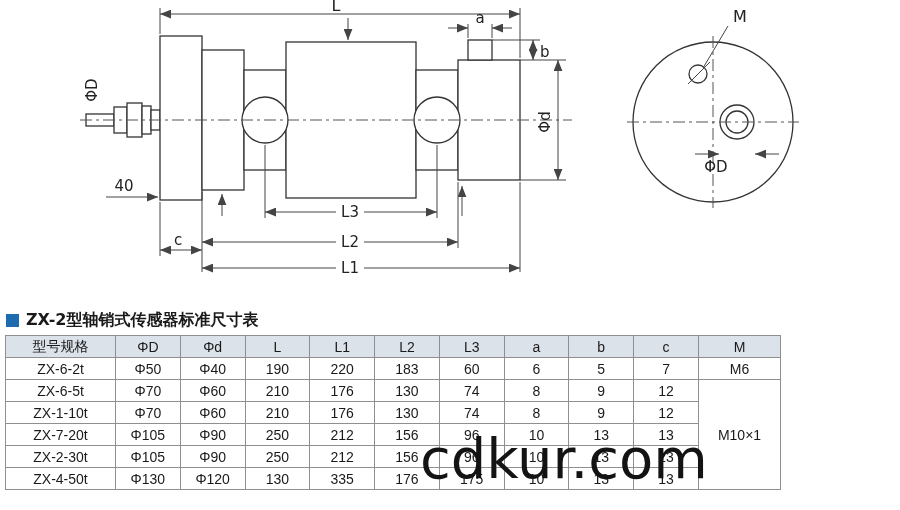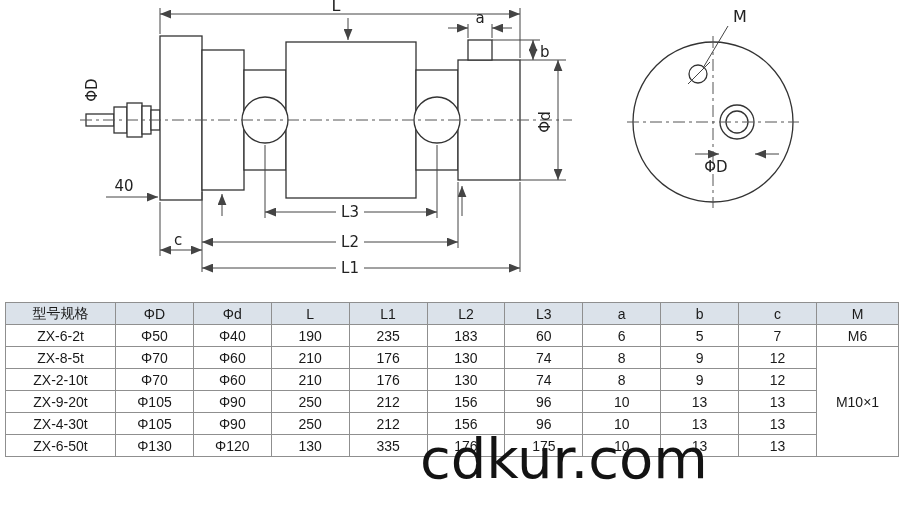--- a/index.html
+++ b/index.html
@@ -10,21 +10,21 @@
   .s  {fill:#ffffff;stroke:#333;stroke-width:1.3;}
   .cl {fill:none;stroke:#555;stroke-width:1;stroke-dasharray:12 4 3 4;}
   .d  {fill:none;stroke:#444;stroke-width:1;}
   .lbl{font:15px "DejaVu Sans",sans-serif;fill:#222;}
   .big{font-size:16px;}
   
   .tbl-title{display:flex;align-items:center;gap:7px;margin:8px 0 4px 6px;
              font:bold 16px "DejaVu Sans",sans-serif;color:#1a1a1a;}
   .bullet{width:13px;height:13px;background:#1e6bb0;flex:0 0 auto;}
   
-  table{border-collapse:collapse;width:894px;margin:0 5px;table-layout:fixed;
+  table{border-collapse:collapse;width:776px;margin:0 5px;table-layout:fixed;
         font:14px "Liberation Sans",sans-serif;color:#1a1a1a;}
   th,td{border:1px solid #8f8f8f;text-align:center;padding:1px 3px;height:19px;
         overflow:hidden;white-space:nowrap;}
   thead th{background:#dbe2ea;font-weight:normal;}
   col.c-model{width:110px;} col.c-m{width:82px;}
   
   .watermark{position:absolute;left:420px;top:426px;z-index:5;
              font:56px "DejaVu Sans",sans-serif;color:#131313;letter-spacing:0;}
 </style>
 </head>
@@ -141,20 +141,24 @@
       </g>
       <text class="lbl big" x="733" y="22" text-anchor="start">M</text>
       <g class="d">
         <line x1="695" y1="154" x2="719" y2="154" marker-end="url(#arr)"></line>
         <line x1="779" y1="154" x2="755" y2="154" marker-end="url(#arr)"></line>
       </g>
       <text class="lbl" x="716" y="172" text-anchor="middle">ΦD</text>
     </g>
   </svg>
 
+  <div class="tbl-title">
+    <span class="bullet"></span>
+    <span>ZX-2型轴销式传感器标准尺寸表</span>
+  </div>
 
   <table>
     <colgroup>
       <col class="c-model">
         <col>
         <col>
         <col>
         <col>
         <col>
         <col>
@@ -177,79 +181,79 @@
         <th>c</th>
         <th>M</th>
       </tr>
     </thead>
     <tbody>
       <tr>
         <td>ZX-6-2t</td>
         <td>Φ50</td>
         <td>Φ40</td>
         <td>190</td>
-        <td>235</td>
+        <td>220</td>
         <td>183</td>
         <td>60</td>
         <td>6</td>
         <td>5</td>
         <td>7</td>
         <td>M6</td>
       </tr>
       <tr>
-        <td>ZX-8-5t</td>
+        <td>ZX-6-5t</td>
         <td>Φ70</td>
         <td>Φ60</td>
         <td>210</td>
         <td>176</td>
         <td>130</td>
         <td>74</td>
         <td>8</td>
         <td>9</td>
         <td>12</td>
         <td rowspan="5">M10×1</td>
       </tr>
       <tr>
-        <td>ZX-2-10t</td>
+        <td>ZX-1-10t</td>
         <td>Φ70</td>
         <td>Φ60</td>
         <td>210</td>
         <td>176</td>
         <td>130</td>
         <td>74</td>
         <td>8</td>
         <td>9</td>
         <td>12</td>
       </tr>
       <tr>
-        <td>ZX-9-20t</td>
+        <td>ZX-7-20t</td>
         <td>Φ105</td>
         <td>Φ90</td>
         <td>250</td>
         <td>212</td>
         <td>156</td>
         <td>96</td>
         <td>10</td>
         <td>13</td>
         <td>13</td>
       </tr>
       <tr>
-        <td>ZX-4-30t</td>
+        <td>ZX-2-30t</td>
         <td>Φ105</td>
         <td>Φ90</td>
         <td>250</td>
         <td>212</td>
         <td>156</td>
         <td>96</td>
         <td>10</td>
         <td>13</td>
         <td>13</td>
       </tr>
       <tr>
-        <td>ZX-6-50t</td>
+        <td>ZX-4-50t</td>
         <td>Φ130</td>
         <td>Φ120</td>
         <td>130</td>
         <td>335</td>
         <td>176</td>
         <td>175</td>
         <td>10</td>
         <td>13</td>
         <td>13</td>
       </tr>

